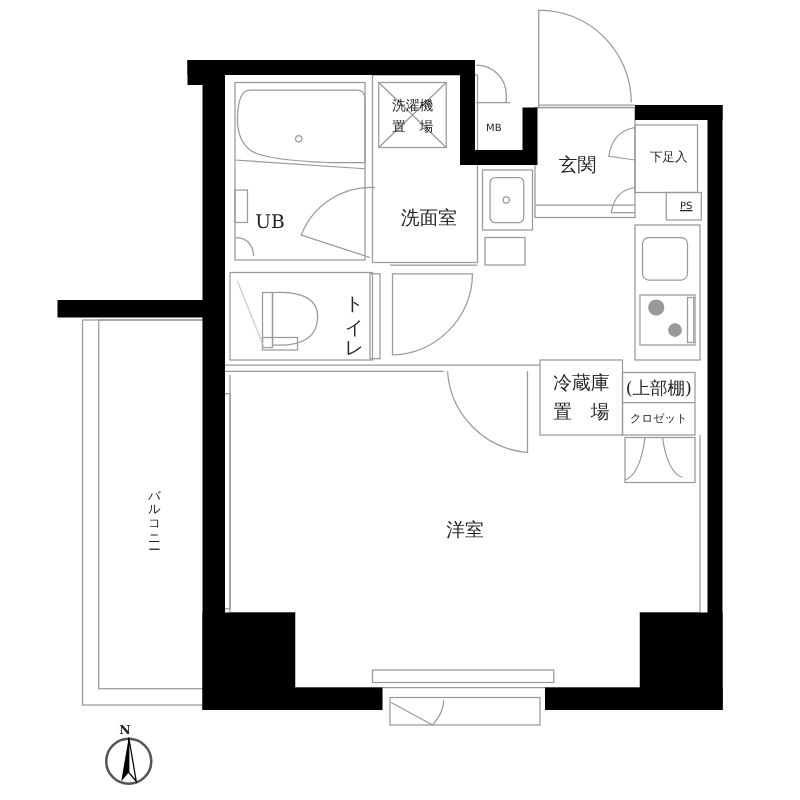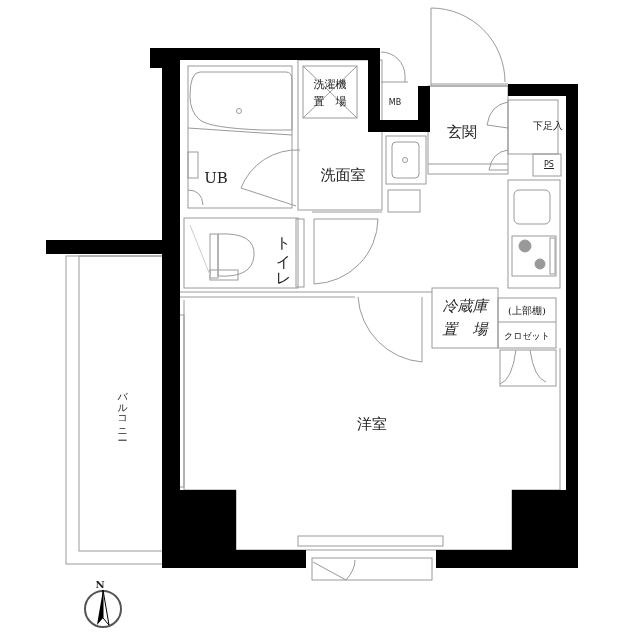--- a/index.html
+++ b/index.html
@@ -137,34 +137,34 @@
 
   <div class="lbl center stack" style="left:330px; top:93px; font-size:11px;">
     <span>洗濯機</span>
     <span>置　場</span>
   </div>
 
   <div class="lbl sm center" style="left:395px; top:103px;">MB</div>
 
   <div class="lbl center" style="left:462px; top:132px;">玄関</div>
 
-  <div class="lbl center" style="left:548px; top:127px; font-size:10px;font-family:Liberation Mono, monospace;">下足入</div>
+  <div class="lbl center" style="left:535px; top:127px; font-size:10px;">下足入</div>
 
   <div class="lbl sm center" style="left:549px; top:165px;text-decoration:underline;">PS</div>
 
   <div class="lbl center" style="left:343px; top:175px;text-align:right;">洗面室</div>
 
   <div class="lbl vert center" style="left:283px; top:253px;">トイレ</div>
 
-  <div class="lbl center stack" style="left:465px; top:318px; gap:8px;font-style:italic;">
+  <div class="lbl center stack" style="left:465px; top:318px; gap:8px;">
     <span>冷蔵庫</span>
     <span>置　場</span>
   </div>
 
-  <div class="lbl center" style="left:527px; top:311px; font-size:10px;">(上部棚)</div>
+  <div class="lbl center" style="left:527px; top:311px; font-size:14px;">(上部棚)</div>
 
   <div class="lbl center" style="left:527px; top:336px; font-size:9px;text-align:center;">クロゼット</div>
 
   <div class="lbl center" style="left:372px; top:424px;">洋室</div>
 
   <div class="lbl vert center" style="left:122px; top:410px; font-size:10px;">バルコニー</div>
 
   <div class="lbl center" style="left:100px; top:585px; font-size:10px; font-weight:bold;">N</div>
 </div>
 

